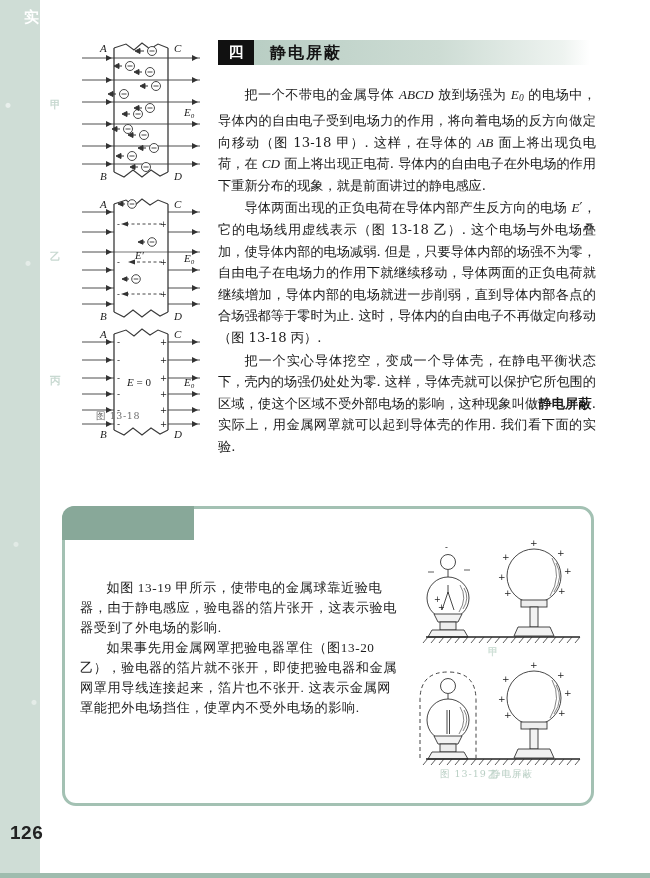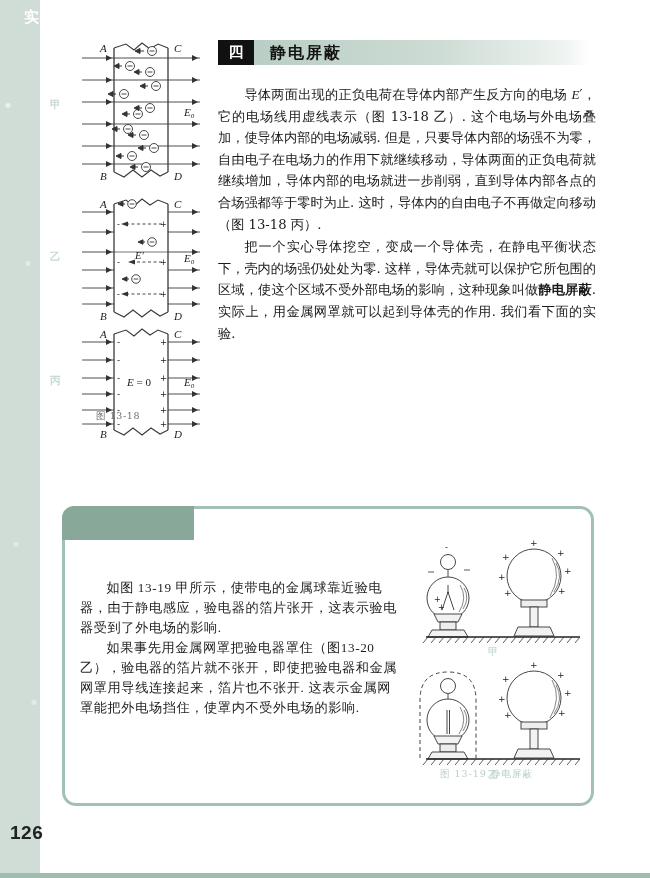--- a/index.html
+++ b/index.html
@@ -480,20 +480,21 @@
       <text x="94" y="110" font-family="Liberation Serif, serif" font-style="italic" font-size="11" fill="#222">D</text>
       <text x="47" y="58" font-family="Liberation Serif, serif" font-size="11" fill="#222"><tspan font-style="italic">E</tspan> = 0</text>
       <text x="104" y="58" font-family="Liberation Serif, serif" font-style="italic" font-size="11" fill="#222">E<tspan font-size="7" dy="2">0</tspan></text>
     </svg>
 
     <div class="fig-cap" style="left:44px; top:374px;">图 13-18</div>
   </div>
 
   <div class="body-col">
 
+    <p>把一个不带电的金属导体 <span class="it">ABCD</span> 放到场强为 <span class="it">E<span class="sub">0</span></span> 的电场中，导体内的自由电子受到电场力的作用，将向着电场的反方向做定向移动（图 13-18 甲）. 这样，在导体的 <span class="it">AB</span> 面上将出现负电荷，在 <span class="it">CD</span> 面上将出现正电荷. 导体内的自由电子在外电场的作用下重新分布的现象，就是前面讲过的静电感应.</p>
 
     <p>导体两面出现的正负电荷在导体内部产生反方向的电场 <span class="it">E</span>′，它的电场线用虚线表示（图 13-18 乙）. 这个电场与外电场叠加，使导体内部的电场减弱. 但是，只要导体内部的场强不为零，自由电子在电场力的作用下就继续移动，导体两面的正负电荷就继续增加，导体内部的电场就进一步削弱，直到导体内部各点的合场强都等于零时为止. 这时，导体内的自由电子不再做定向移动（图 13-18 丙）.</p>
 
 
     <p>把一个实心导体挖空，变成一个导体壳，在静电平衡状态下，壳内的场强仍处处为零. 这样，导体壳就可以保护它所包围的区域，使这个区域不受外部电场的影响，这种现象叫做<span class="bold">静电屏蔽</span>. 实际上，用金属网罩就可以起到导体壳的作用. 我们看下面的实验.</p>
   </div>
 
   <div class="exp-box"></div>
   <div class="exp-tab"></div>
   <div class="exp-tab-label">实验</div>

